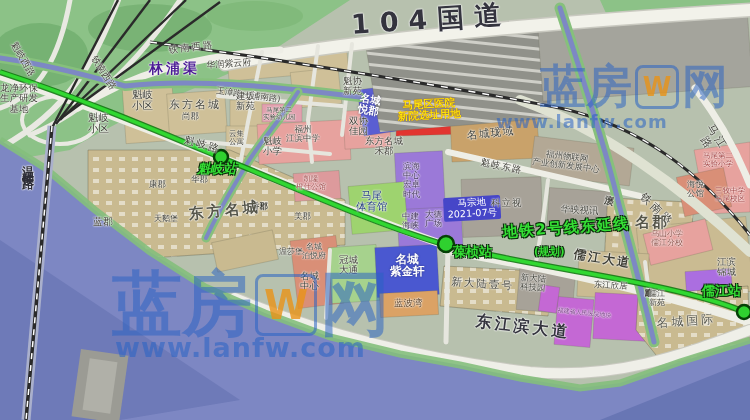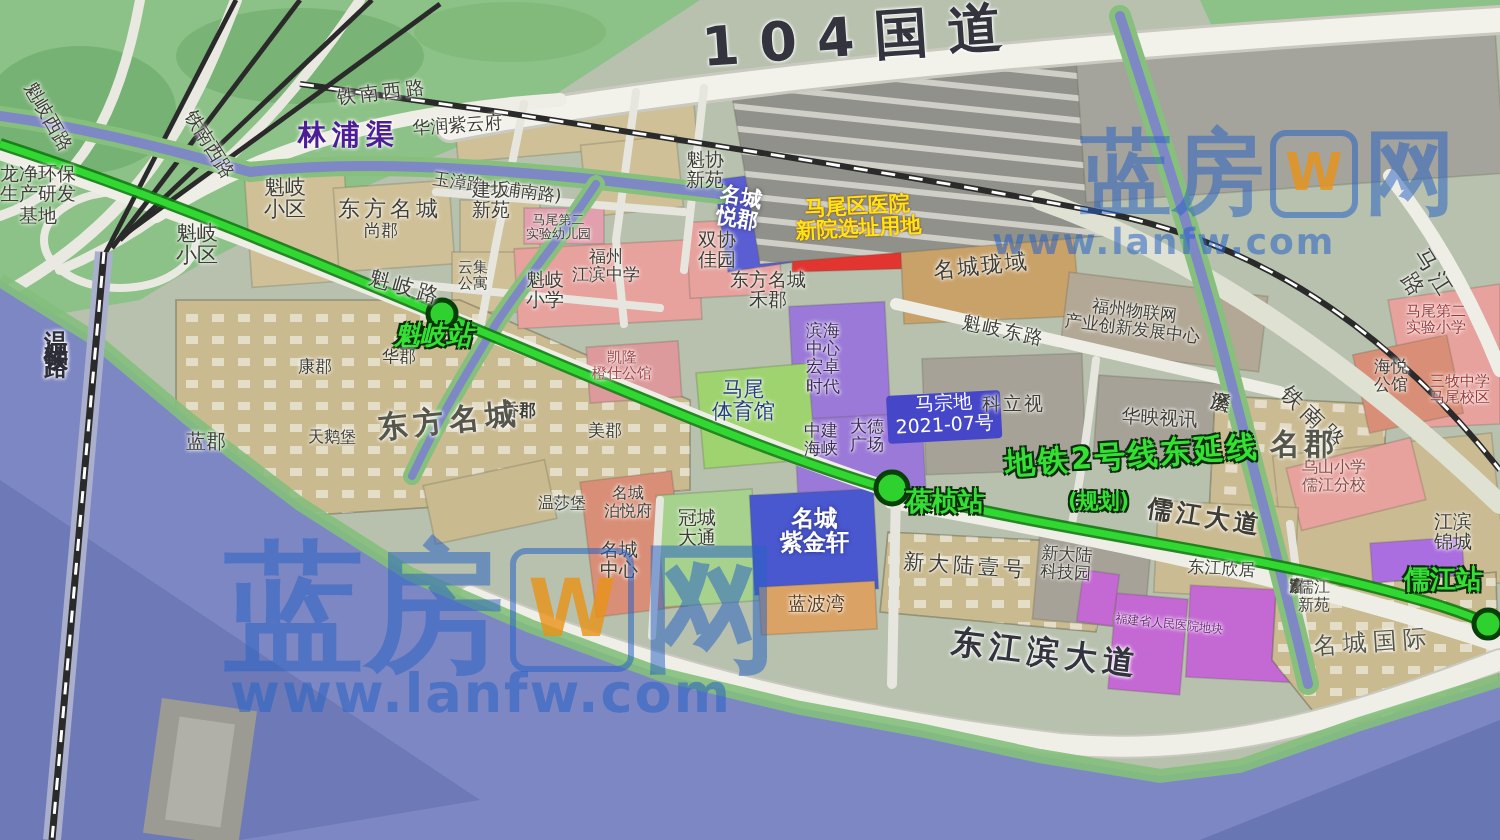--- a/index.html
+++ b/index.html
@@ -251,21 +251,21 @@
 儒江分校</div>
   <div class="lbl" style="left:717px;top:257px;font-size:9.5px;">江滨
 锦城</div>
   <div class="lbl" style="left:93px;top:173px;font-size:10px;margin-top:44px;">蓝郡</div>
   <div class="lbl" style="left:149px;top:180px;font-size:8.5px;">康郡</div>
   <div class="lbl" style="left:191px;top:175px;font-size:8.5px;">华郡</div>
   <div class="lbl" style="left:251px;top:202px;font-size:8.5px;font-weight:bold;">香郡</div>
   <div class="lbl" style="left:294px;top:212px;font-size:8.5px;">美郡</div>
   <div class="lbl bold" style="left:188px;top:206px;font-size:15px;letter-spacing:3px;color:#56564a;transform:rotate(-6deg);">东方名城</div>
   <div class="lbl" style="left:154px;top:215px;font-size:8px;">天鹅堡</div>
-  <div class="lbl" style="left:225px;top:248px;font-size:8px;padding-left:44px;">温莎堡</div>
+  <div class="lbl" style="left:235px;top:248px;font-size:8px;padding-left:44px;">温莎堡</div>
   <div class="lbl" style="left:296px;top:175px;font-size:7.5px;color:#a04848;">凯隆
 橙仕公馆</div>
   <div class="lbl" style="left:302px;top:243px;font-size:8px;">名城
 泊悦府</div>
   <div class="lbl" style="left:300px;top:271px;font-size:9.5px;">名城
 中心</div>
   <div class="lbl" style="left:339px;top:255px;font-size:9.5px;">冠城
 大通</div>
   <div class="lbl white bold" style="left:390px;top:253px;font-size:11.5px;">名城
 紫金轩</div>

